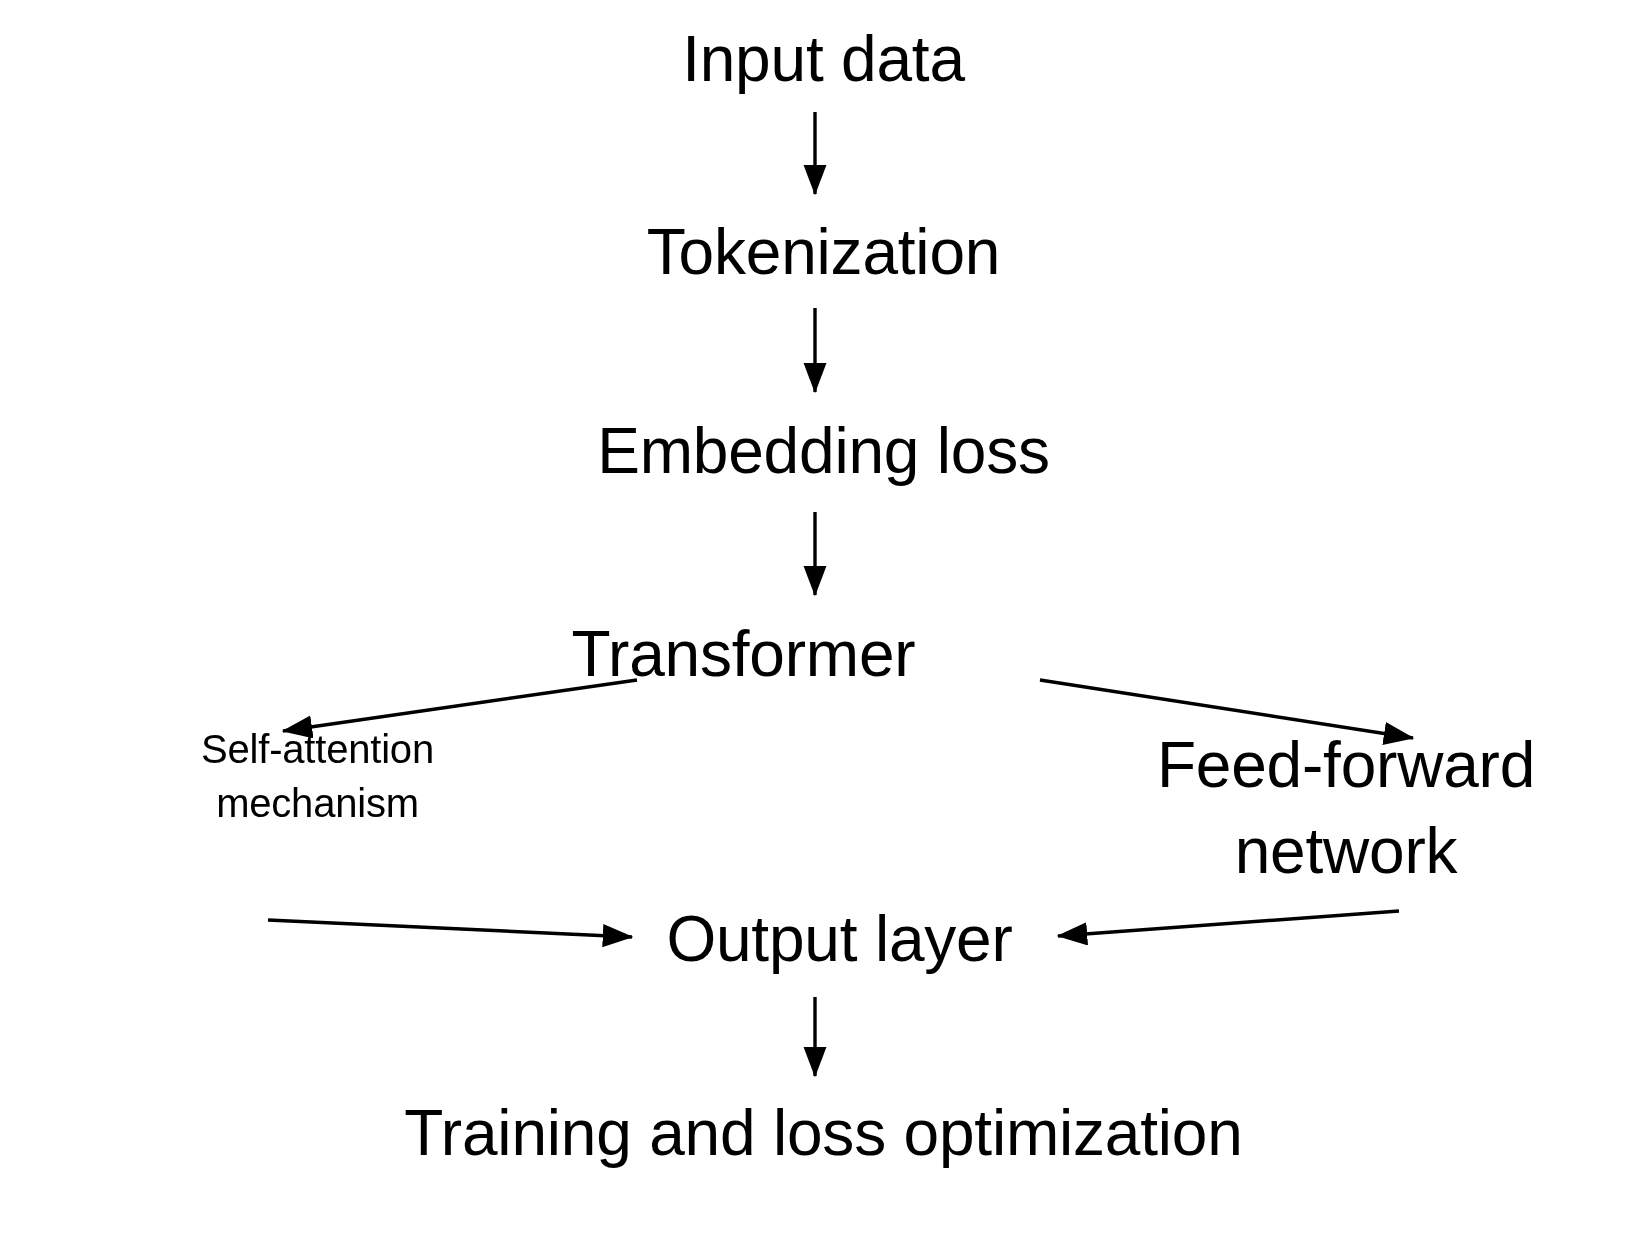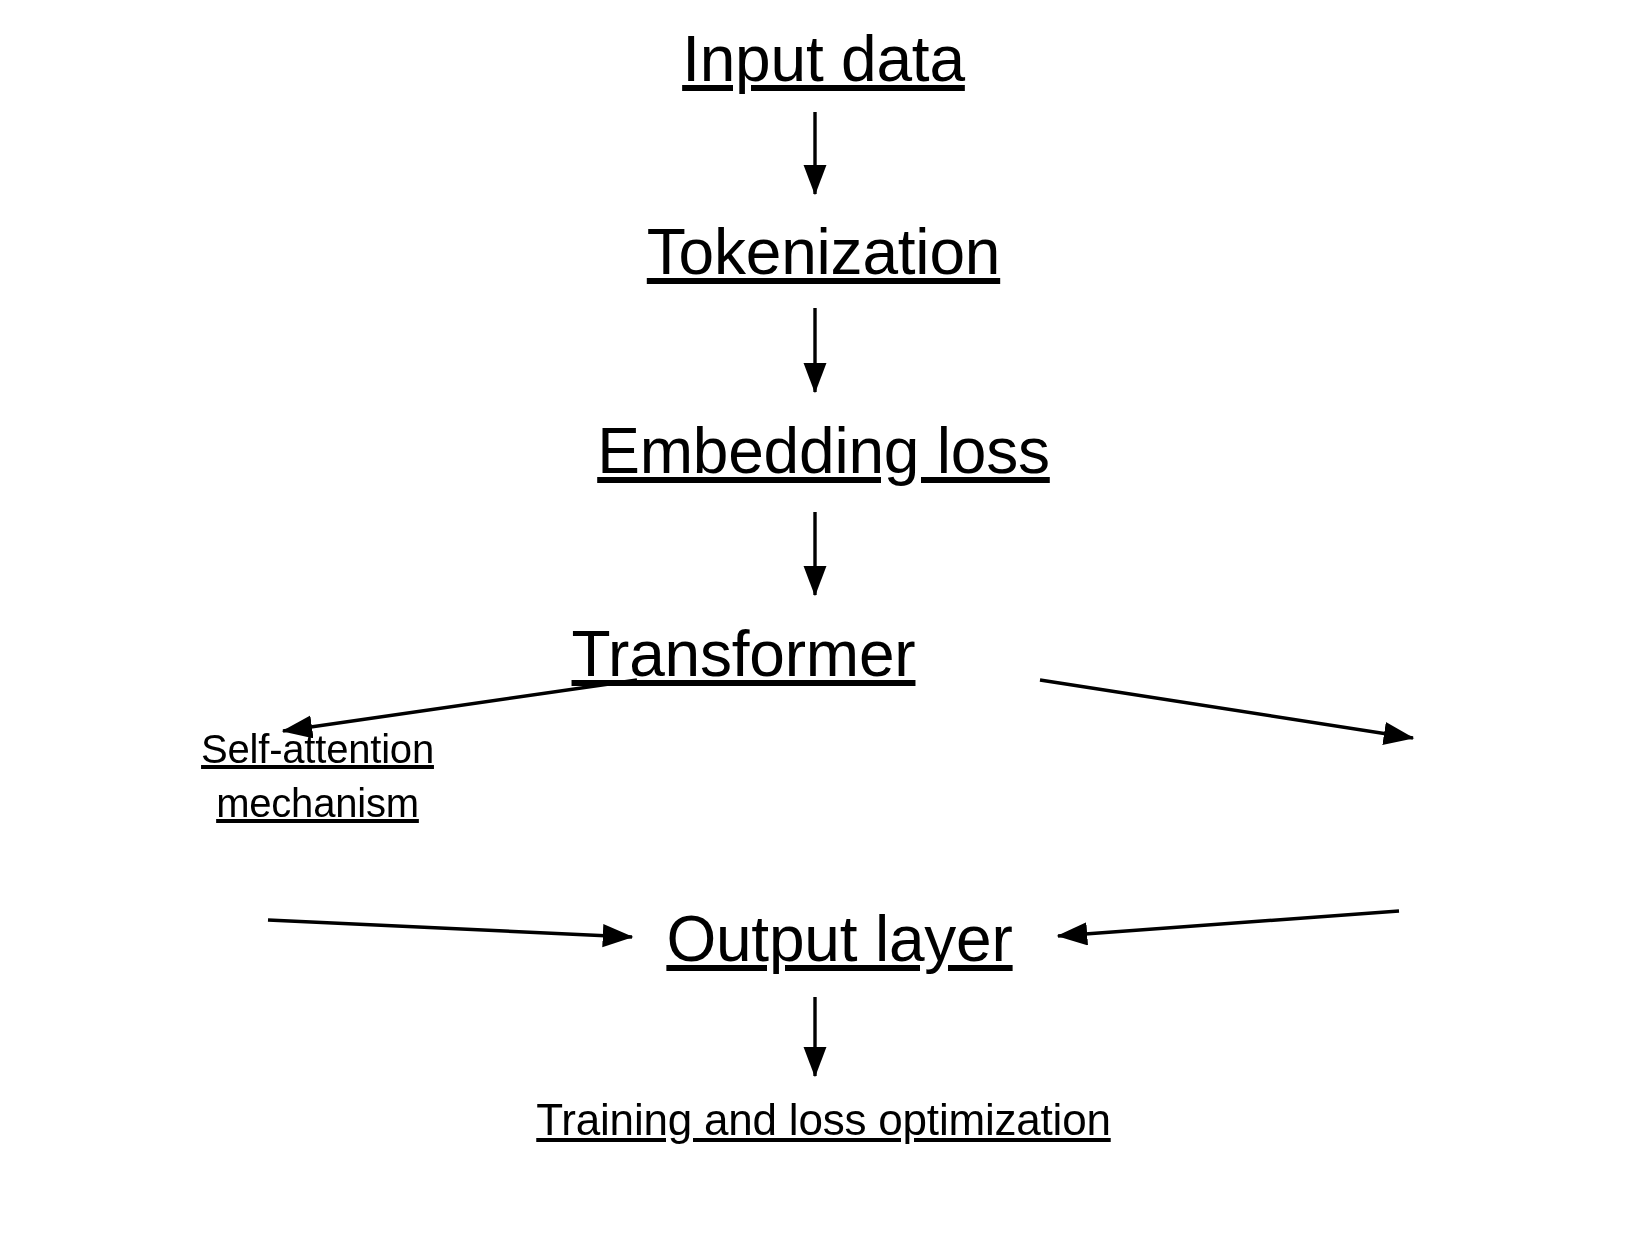--- a/index.html
+++ b/index.html
@@ -24,30 +24,29 @@
   }
   .node {
     position: absolute;
     color: #000000;
     font-family: "Liberation Sans", sans-serif;
     font-weight: 400;
     line-height: 1.34;
     white-space: pre-line;
     text-align: center;
     letter-spacing: -0.2px;
-    text-decoration: underline;
   }
   .n-input-data   { left: 0;    top: 17px;   width: 1647px; font-size: 64px; }
   .n-tokenization { left: 0;    top: 210px;  width: 1647px; font-size: 64px; }
   .n-embedding    { left: 0;    top: 409px;  width: 1647px; font-size: 64px; }
   .n-transformer  { left: 0;    top: 612px;  width: 1487px; font-size: 64px; }
   .n-self-attn    { left: 35px; top: 723px;  width: 565px;  font-size: 40px; }
   .n-feed-fwd     { left: 1060px; top: 723px; width: 572px; font-size: 64px; }
   .n-output       { left: 16px;    top: 897px;  width: 1647px; font-size: 64px; }
-  .n-training     { left: 0;    top: 1091px; width: 1647px; font-size: 44px; }
+  .n-training     { left: 0;    top: 1091px; width: 1647px; font-size: 64px; }
 </style>
 </head>
 <body>
 
 <div id="canvas">
 
   <svg id="arrow-layer" viewBox="0 0 1647 1257" xmlns="http://www.w3.org/2000/svg">
     <defs>
       <marker id="ah" markerWidth="10" markerHeight="10" refX="8.6" refY="3.4" orient="auto" markerUnits="strokeWidth">
         <path d="M0,0 L9,3.4 L0,6.8 z" fill="#000000"></path>
@@ -70,16 +69,18 @@
 
     <line x1="815" y1="997" x2="815" y2="1076" stroke="#000000" stroke-width="3.4" marker-end="url(#ah)"></line>
   </svg>
 
   <div class="node n-input-data">Input data</div>
   <div class="node n-tokenization">Tokenization</div>
   <div class="node n-embedding">Embedding loss</div>
   <div class="node n-transformer">Transformer</div>
   <div class="node n-self-attn">Self-attention
 mechanism</div>
+  <div class="node n-feed-fwd">Feed-forward
+network</div>
   <div class="node n-output">Output layer</div>
   <div class="node n-training">Training and loss optimization</div>
 
 </div>
 
 </body></html>

